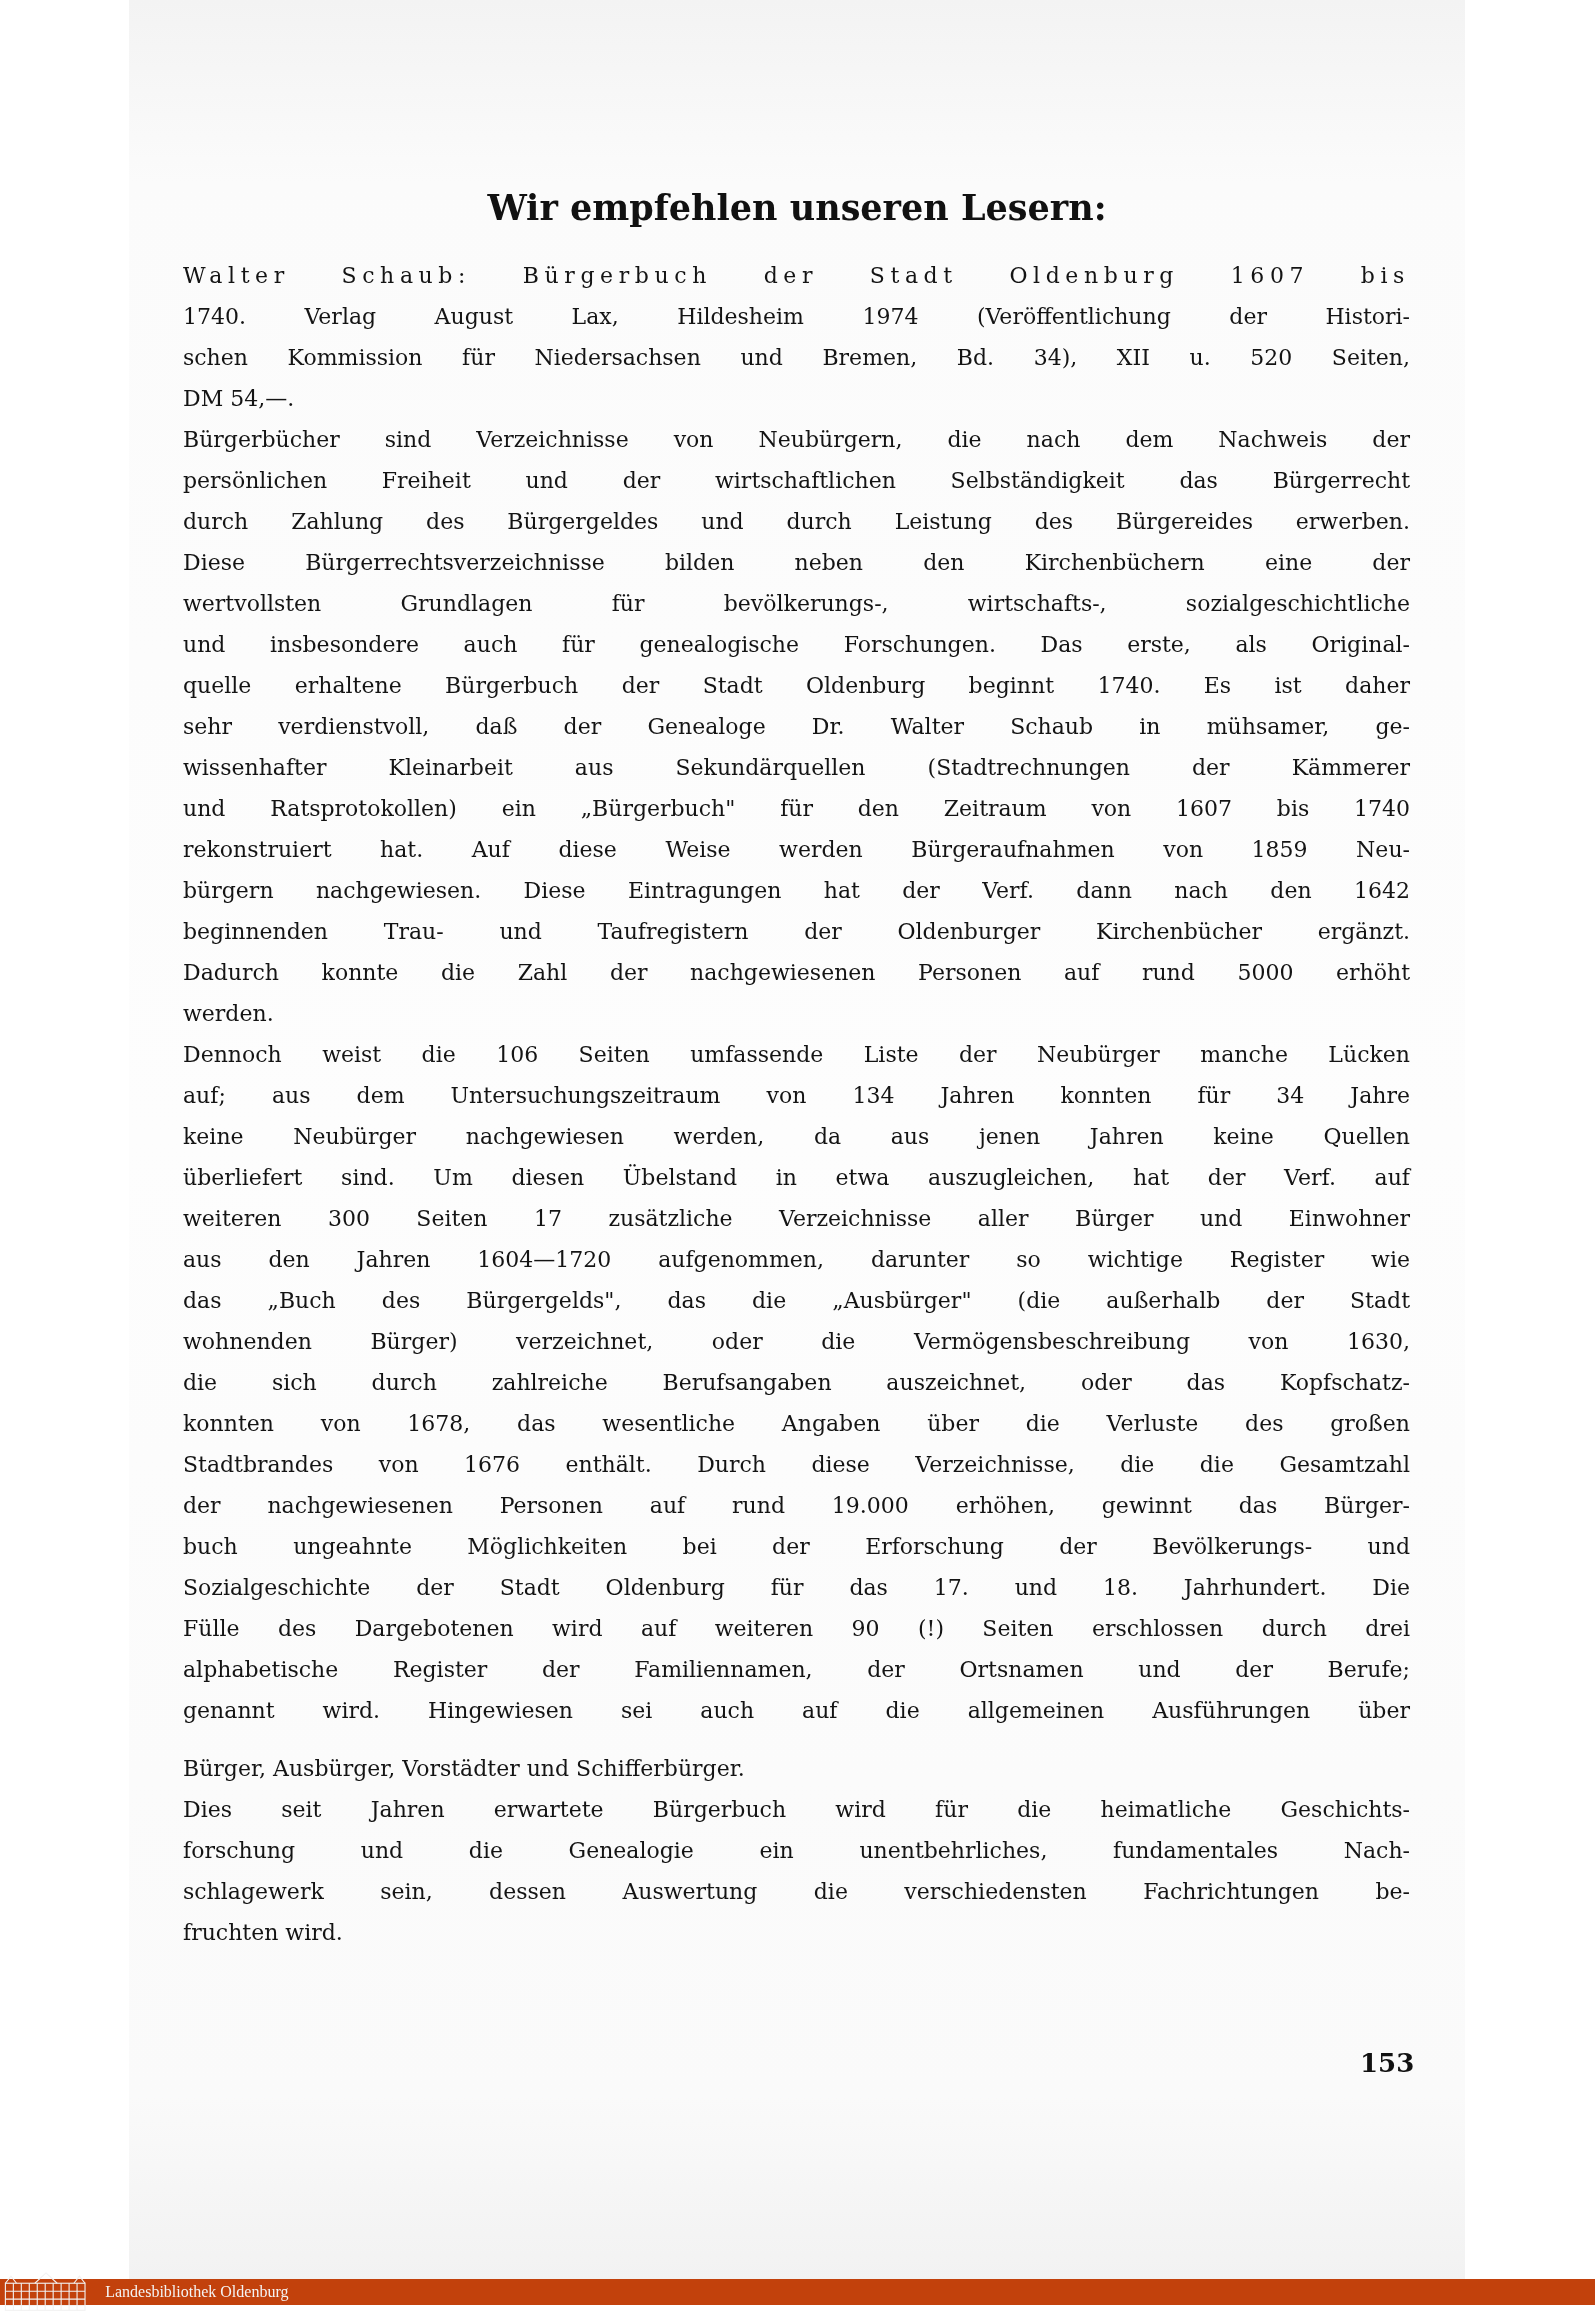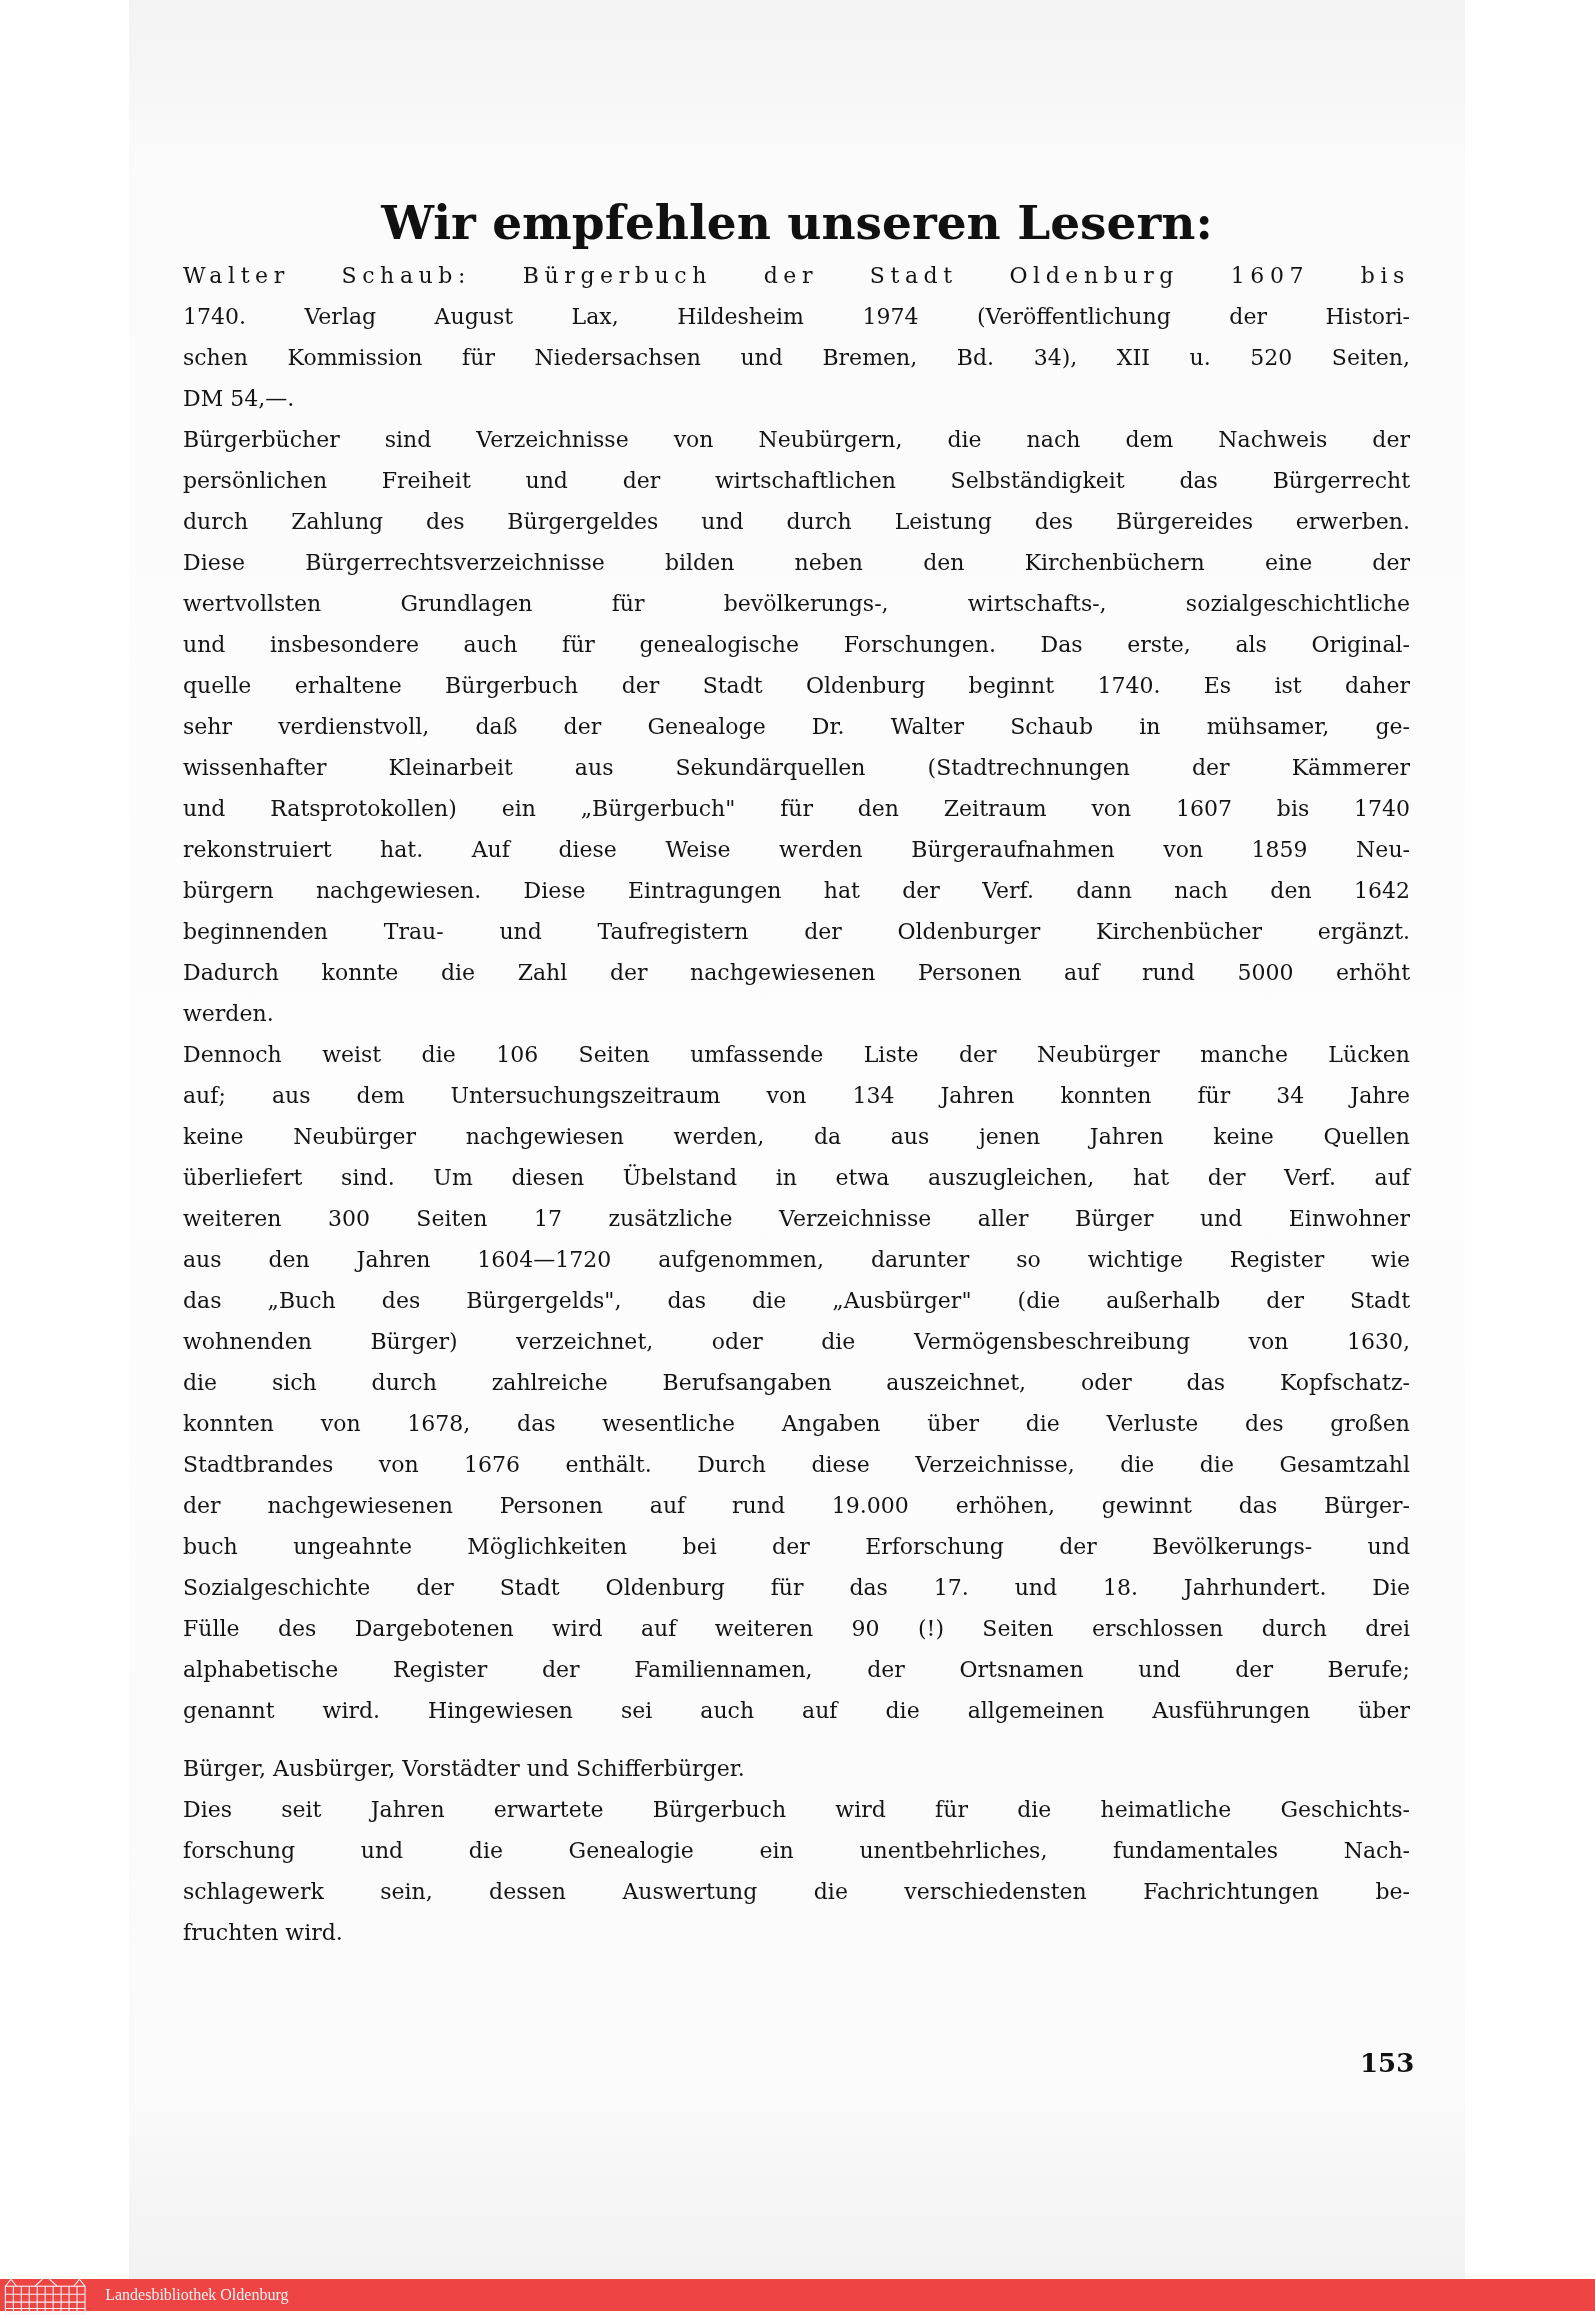--- a/index.html
+++ b/index.html
@@ -8,39 +8,39 @@
       background: #ffffff;
       font-family: "DejaVu Serif", "Liberation Serif", serif;
       color: #141414;
     }
     .page {
       position: absolute; left: 129px; top: 0; width: 1336px; height: 2279px;
       background: linear-gradient(180deg, #f3f3f3 0%, #fbfbfb 8%, #fdfdfd 50%, #fafafa 92%, #f2f2f2 100%);
     }
     .title {
       position: absolute; left: 0; top: 164px; width: 1336px; text-align: center;
-      font-family: "DejaVu Serif", serif; font-weight: bold; font-size: 47px;
+      font-family: "DejaVu Serif", serif; font-weight: bold; font-size: 35px;
       letter-spacing: 0px; color: #111;
     }
     .body-text {
       position: absolute; left: 54px; top: 255px; width: 1227px;
       font-family: "DejaVu Serif", serif; font-size: 22px; line-height: 41px;
       text-align: justify; color: #141414;
     }
     .body-text p { margin: 0; text-align: justify; text-align-last: left; }
     .line { display: block; text-align: justify; text-align-last: justify; white-space: nowrap; overflow: visible; }
     .line.last { text-align-last: left; }
     .spaced { letter-spacing: 5.6px; }
     .pagenum {
       position: absolute; left: 1231px; top: 2048px;
       font-family: "DejaVu Serif", serif; font-weight: bold; font-size: 26px; color: #111;
     }
     .footer {
-      position: absolute; left: 0; top: 2279px; width: 1595px; height: 32px;
-      background: #ef4444; display: flex; align-items: center;
+      position: absolute; left: 0; top: 2279px; width: 1595px; height: 26px;
+      background: #c2410c; display: flex; align-items: center;
     }
     .footer-logo { width: 86px; height: 40px; margin-left: 3.2px; }
     .footer-text {
       margin-left: 16px; color: #f4f4f4;
       font-family: "Liberation Serif", serif; font-size: 16px;
     }
   </style>
 </head>
 <body>
 

